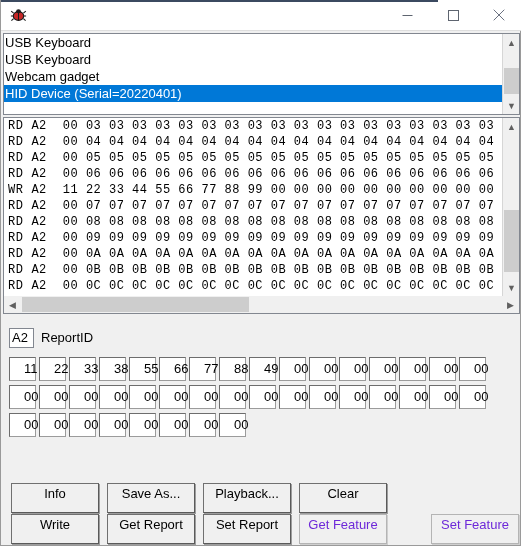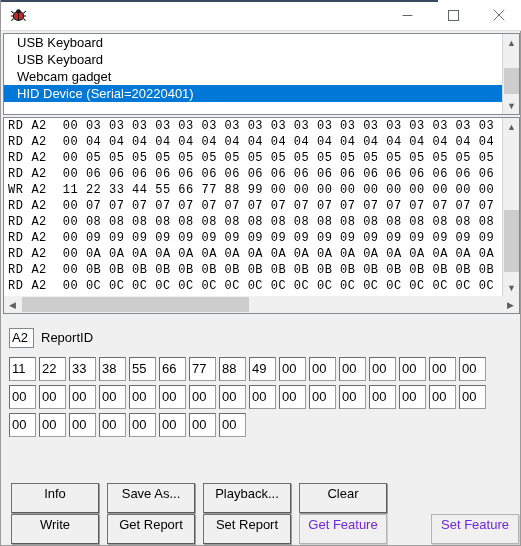--- a/index.html
+++ b/index.html
@@ -87,21 +87,21 @@
   #device-list-inner {
     position: absolute;
     left: 0; top: 0;
     width: 498px;
     height: 80px;
     overflow: hidden;
   }
   .device-item {
     height: 17px;
     line-height: 17px;
-    padding-left: 13px;
+    padding-left: 1px;
     font-size: 13px;
     color: #000000;
     white-space: nowrap;
     box-sizing: border-box;
   }
   .device-item.selected {
     background: #0078d7;
     color: #ffffff;
   }
 
@@ -197,21 +197,21 @@
     width: 27px;
     height: 24px;
     background: #ffffff;
     border: 1px solid #9b9b9b;
     border-top-color: #6d6d6d;
     border-left-color: #6d6d6d;
     box-sizing: border-box;
     font-size: 13px;
     line-height: 22px;
     text-align: left;
-    padding-left: 2px;
+    padding-left: 14px;
     color: #000000;
     font-family: "Liberation Sans", sans-serif;
   }
 
   
   .btn {
     position: absolute;
     width: 88px;
     height: 30px;
     background: #f0f0f0;

